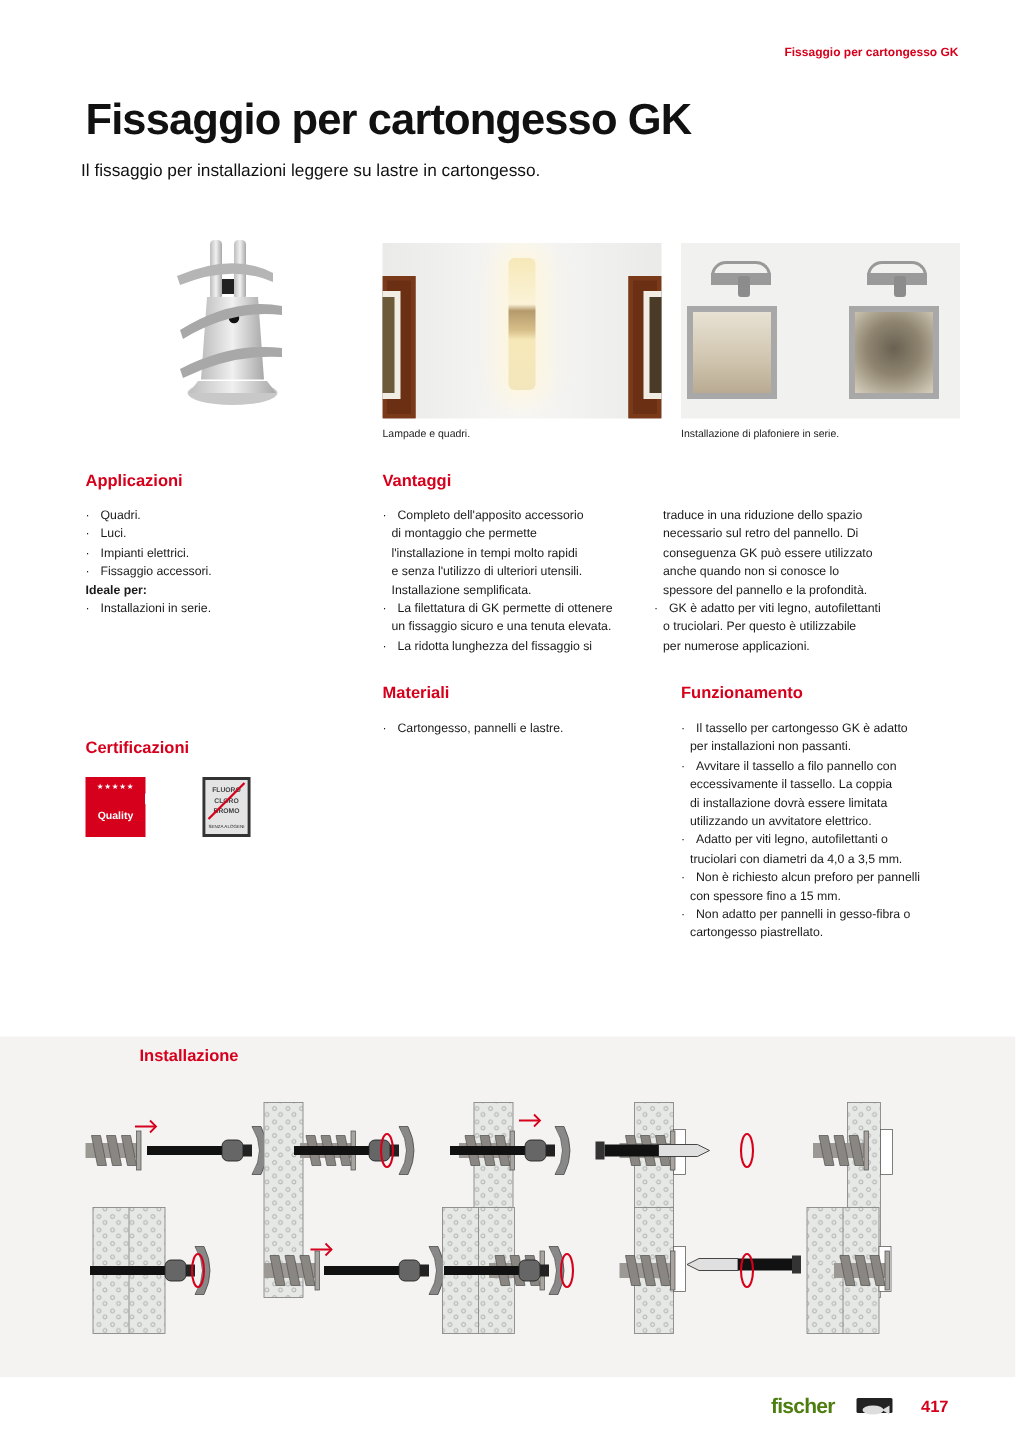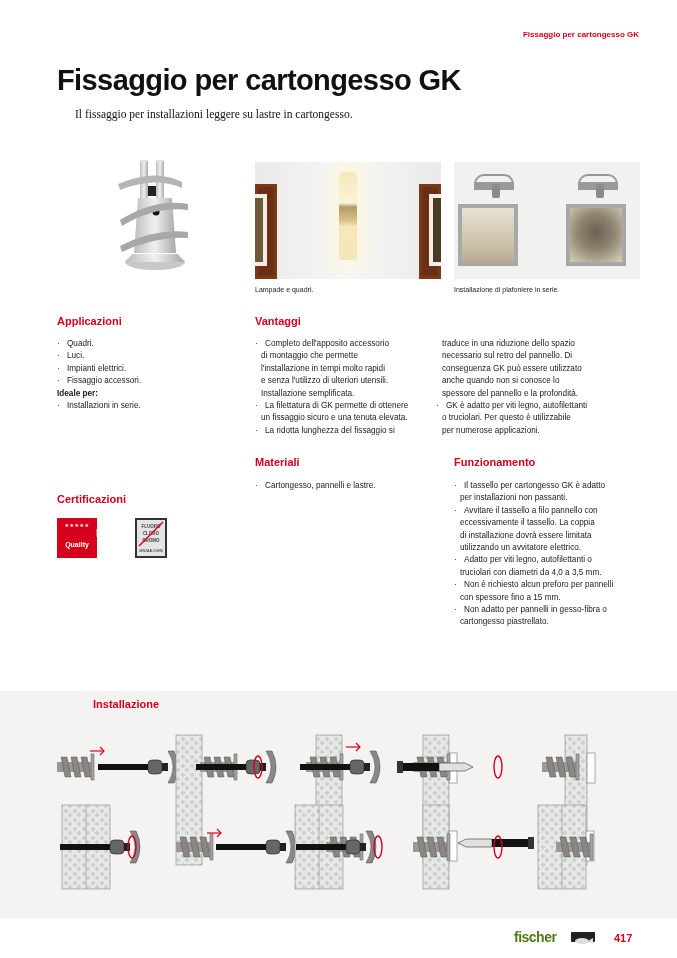--- a/index.html
+++ b/index.html
@@ -2,21 +2,21 @@
 <html><head>
 <meta charset="utf-8">
 <style>
   * { box-sizing: border-box; margin: 0; padding: 0; }
   html, body { width: 677px; height: 958px; background: #ffffff; overflow: hidden; }
   body { position: relative; font-family: "Liberation Sans", sans-serif; color: #1a1a1a; }
   .abs { position: absolute; }
 
   .running-head { left: 0; top: 30px; width: 639px; text-align: right; font-size: 8px; font-weight: bold; color: #d6001c; }
   .title { left: 57px; top: 64px; font-size: 29px; font-weight: bold; letter-spacing: -0.6px; color: #111; }
-  .subtitle { left: 75px; top: 108px; font-size: 11.5px; color: #111; font-family: Liberation Serif, serif; }
+  .subtitle { left: 54px; top: 108px; font-size: 11.5px; color: #111; }
 
   .product-img { left: 112px; top: 158px; width: 75px; width:90px; height: 115px; }
   .photo { top: 162px; height: 117px; overflow: hidden; }
   .photo1 { left: 255px; width: 186px; background: linear-gradient(90deg,#eaeae8 0%,#f7f7f6 50%,#eaeae8 100%); }
   .photo2 { left: 454px; width: 186px; background: #f1f1ef; }
   .caption { font-size: 7px; color: #222; top: 286px; }
 
   .section-h { font-size: 11px; font-weight: bold; color: #d6001c; }
   .blist { list-style: none; font-size: 8.2px; line-height: 12.4px; color: #1a1a1a; }
   .blist li { position: relative; padding-left: 10px; }

